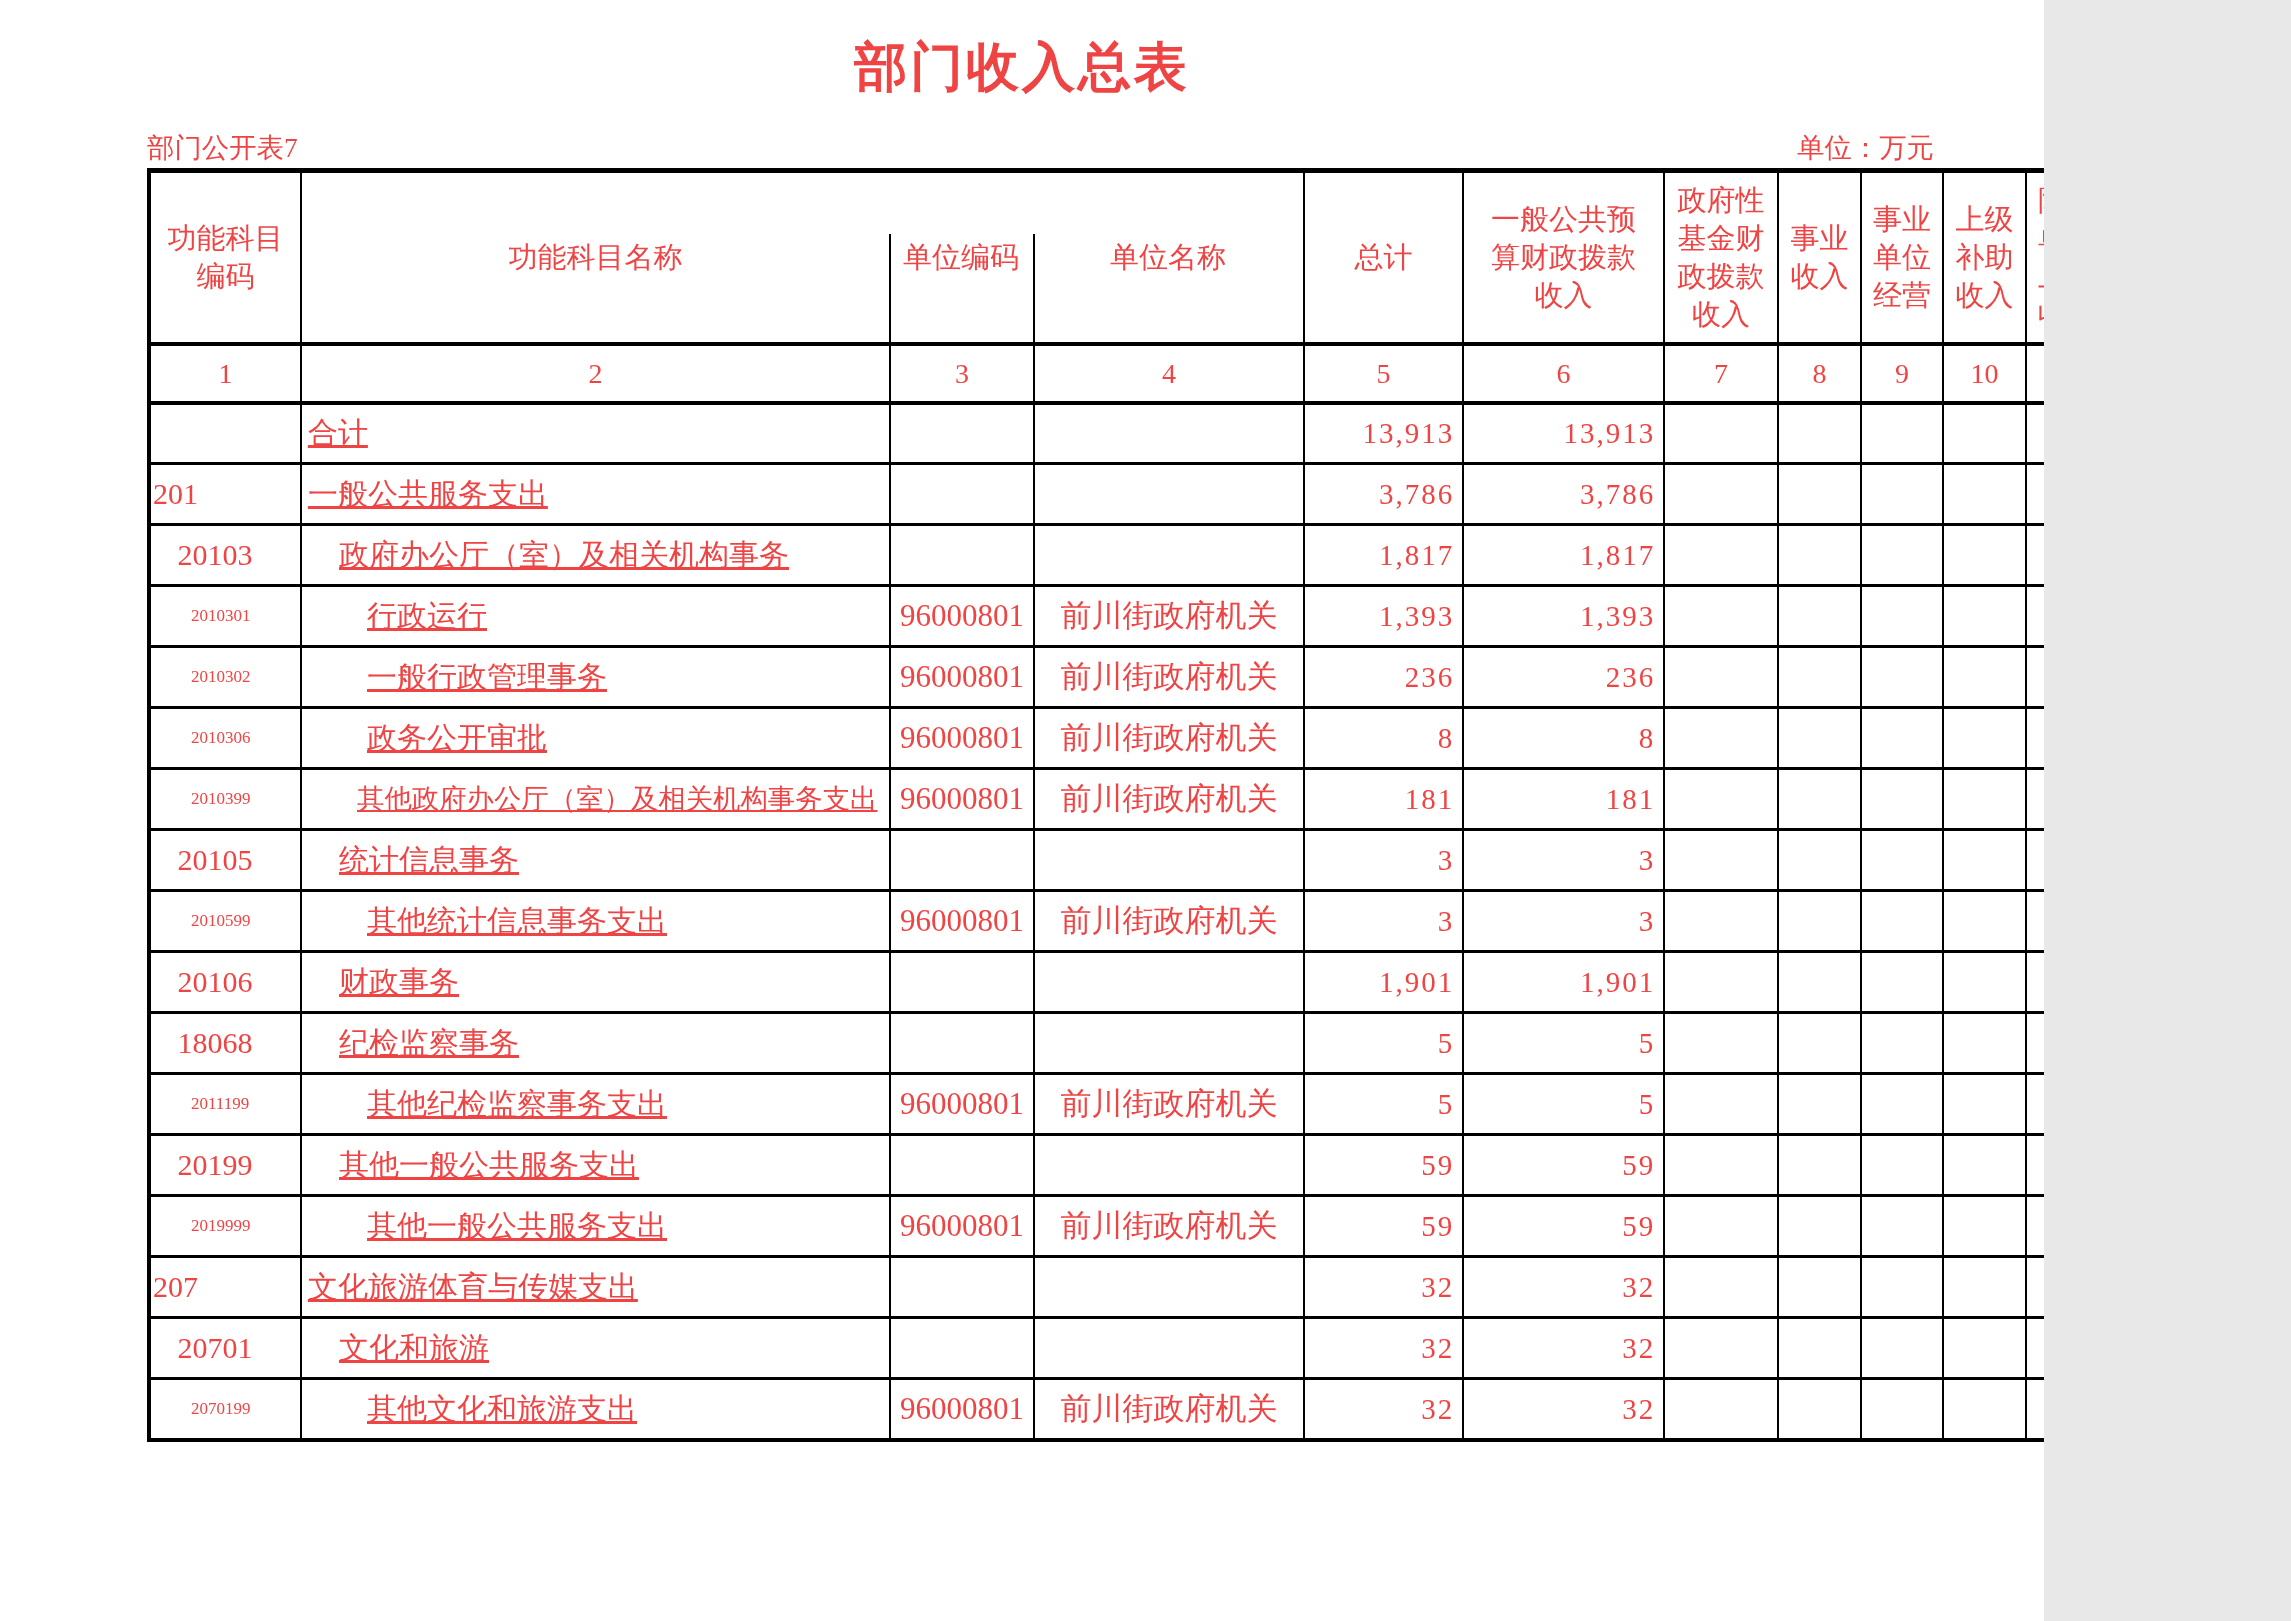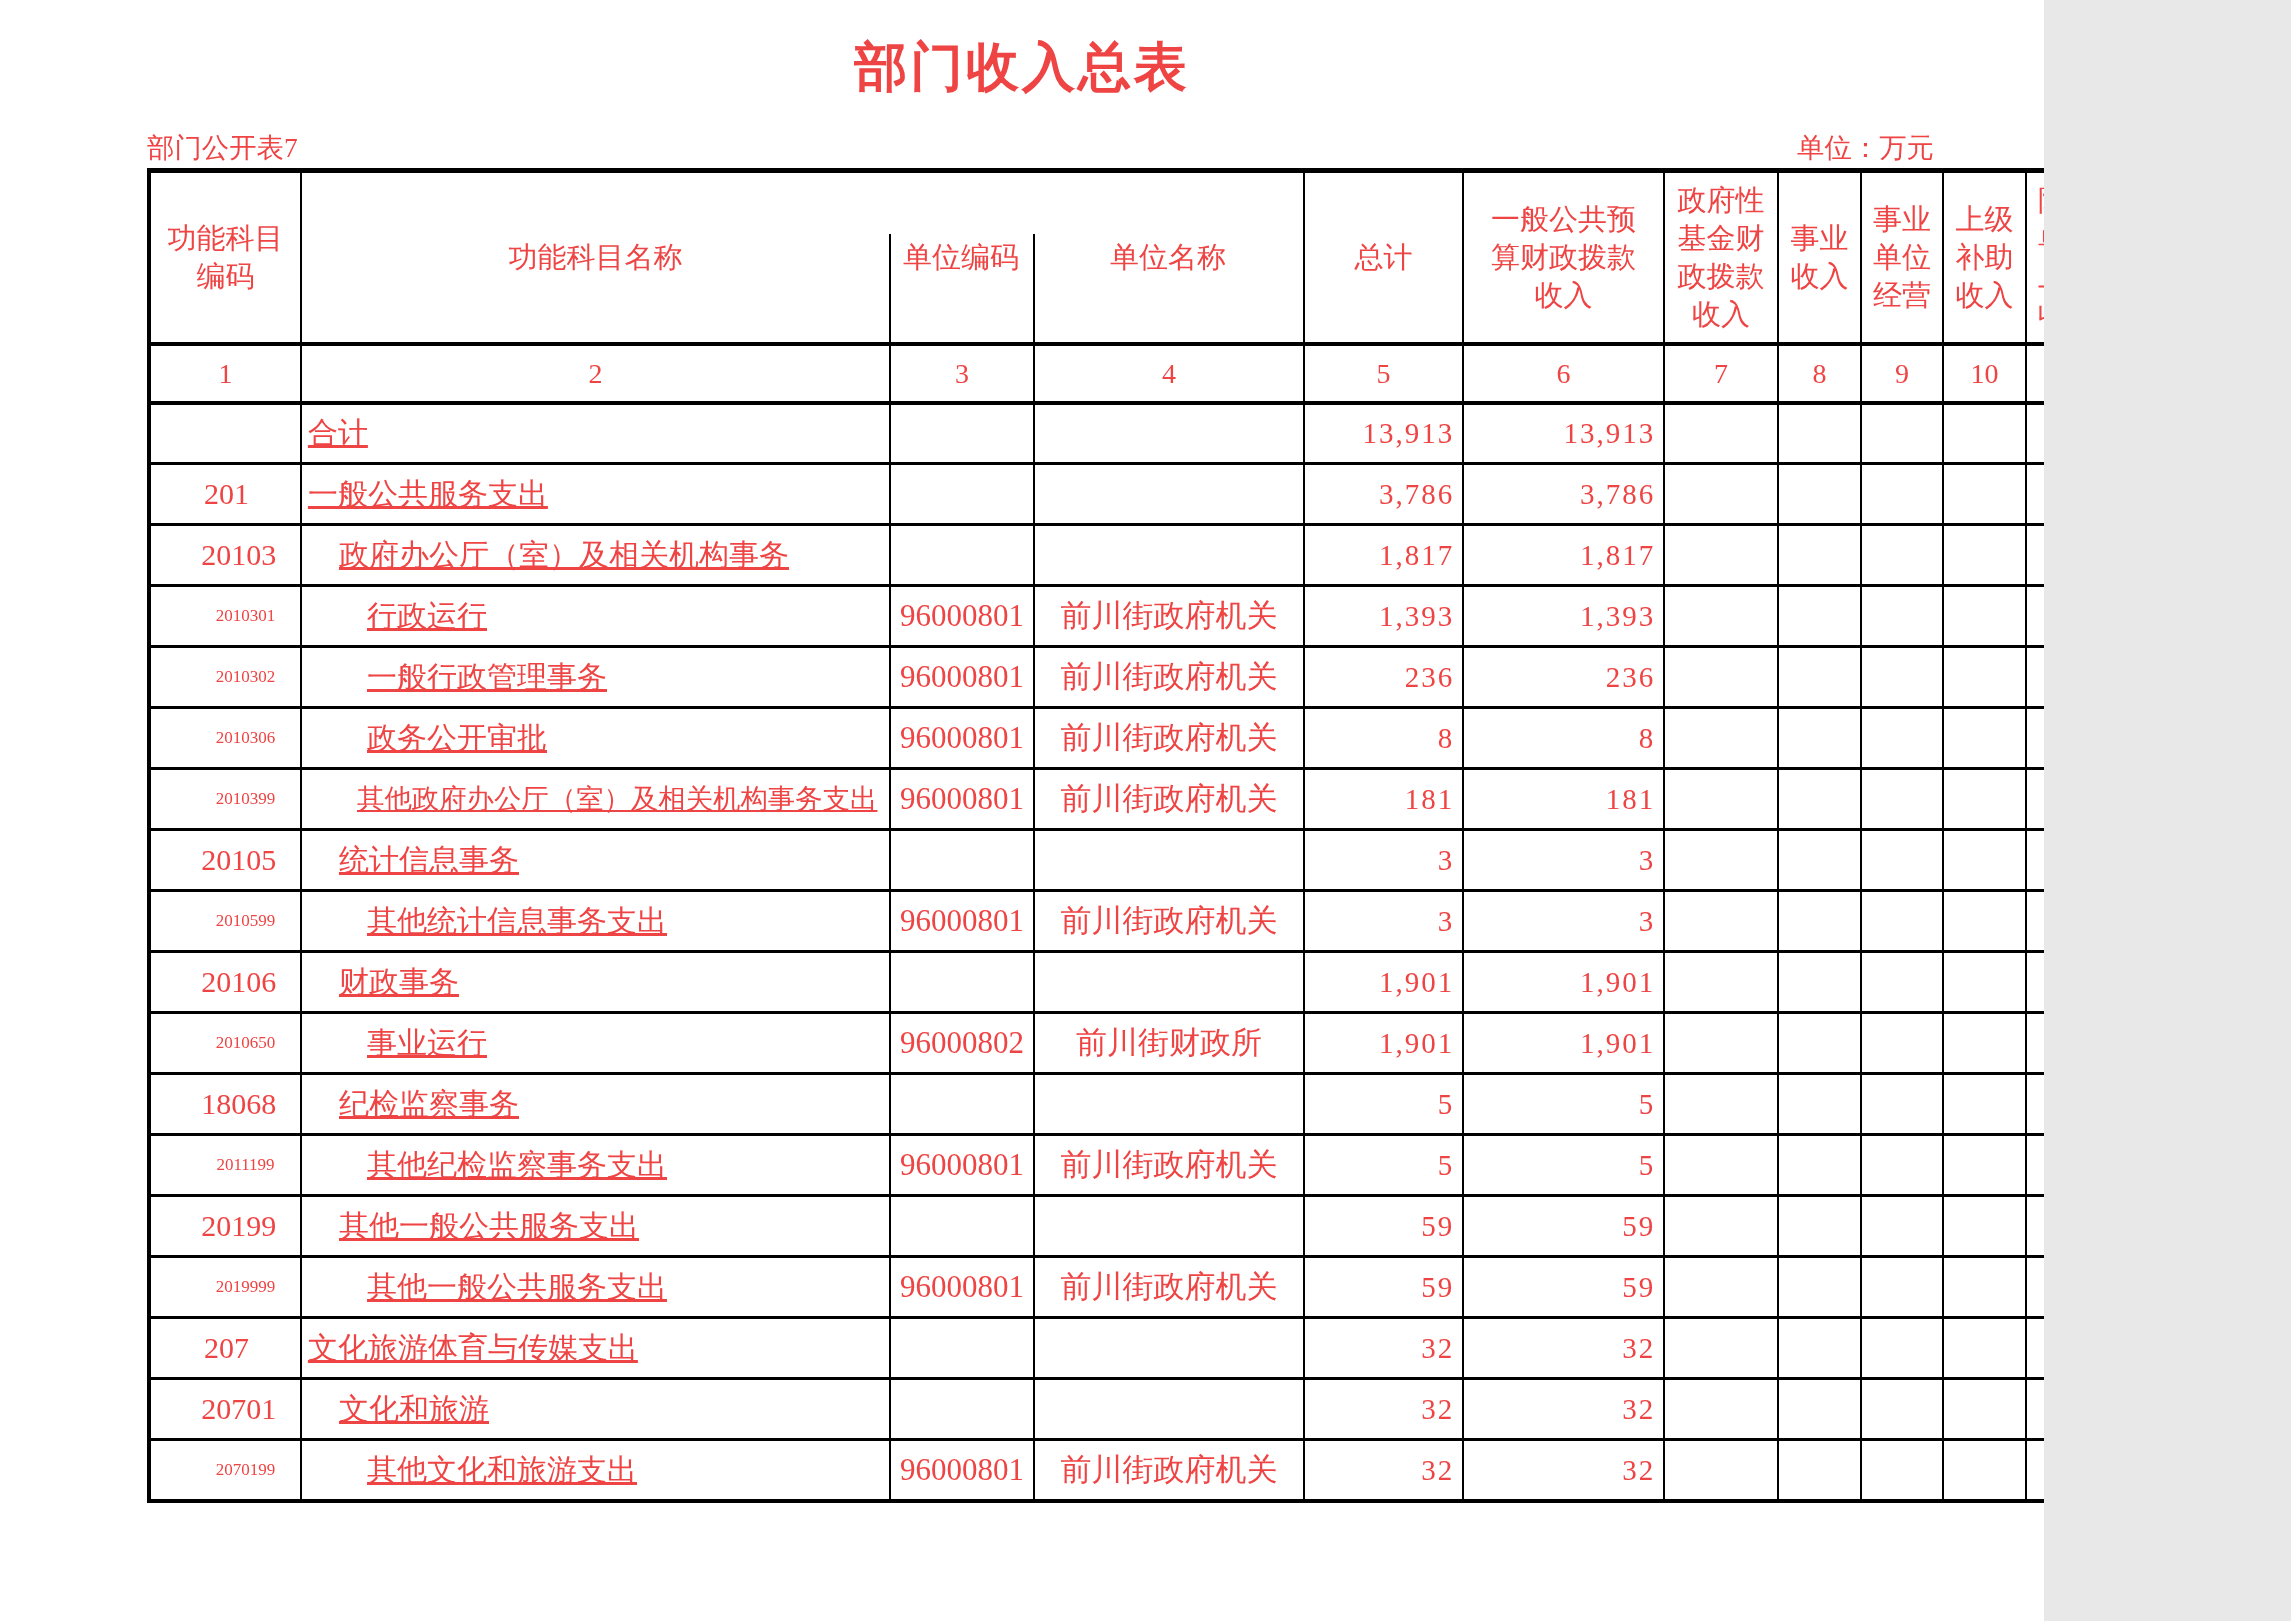--- a/index.html
+++ b/index.html
@@ -68,21 +68,21 @@
     text-align:center;
     font-size:28px;
   }
   
   tbody td{
     height:61px;
     border-top:3.9px solid #000;
     font-size:30px;
   }
   tbody tr:first-child td{border-top:4.9px solid #000;}
-  .c-code{text-align:center;padding-left:2px;}
+  .c-code{text-align:left;padding-left:2px;}
   .c-code.clvl2{padding-left:26.5px;}
   .c-code.clvl3{padding-left:40px;font-size:17px;}
   .c-name{text-align:left;padding-left:5.9px;text-decoration:underline;}
   .c-name.nlvl2{padding-left:37px;}
   .c-name.nlvl3{padding-left:65px;}
   .c-name.shrink{font-size:27.4px;padding-left:55px;}
   .c-unitcode{text-align:center;font-size:31px;}
   .c-unitname{text-align:center;font-size:31px;}
   .c-num{text-align:right;padding-right:7.8px;font-size:29px;letter-spacing:2px;}
   .c-empty{text-align:center;}
@@ -294,34 +294,20 @@
           <td class="c-num">1,901</td>
           <td class="c-num">1,901</td>
           <td class="c-empty"></td>
           <td class="c-empty"></td>
           <td class="c-empty"></td>
           <td class="c-empty"></td>
           <td class="c-empty"></td>
           <td class="c-empty"></td>
         </tr>
         <tr>
-          <td class="c-code clvl3">2010650</td>
-          <td class="c-name nlvl3">事业运行</td>
-          <td class="c-unitcode">96000802</td>
-          <td class="c-unitname">前川街财政所</td>
-          <td class="c-num">1,901</td>
-          <td class="c-num">1,901</td>
-          <td class="c-empty"></td>
-          <td class="c-empty"></td>
-          <td class="c-empty"></td>
-          <td class="c-empty"></td>
-          <td class="c-empty"></td>
-          <td class="c-empty"></td>
-        </tr>
-        <tr>
           <td class="c-code clvl2">18068</td>
           <td class="c-name nlvl2">纪检监察事务</td>
           <td class="c-unitcode"></td>
           <td class="c-unitname"></td>
           <td class="c-num">5</td>
           <td class="c-num">5</td>
           <td class="c-empty"></td>
           <td class="c-empty"></td>
           <td class="c-empty"></td>
           <td class="c-empty"></td>

